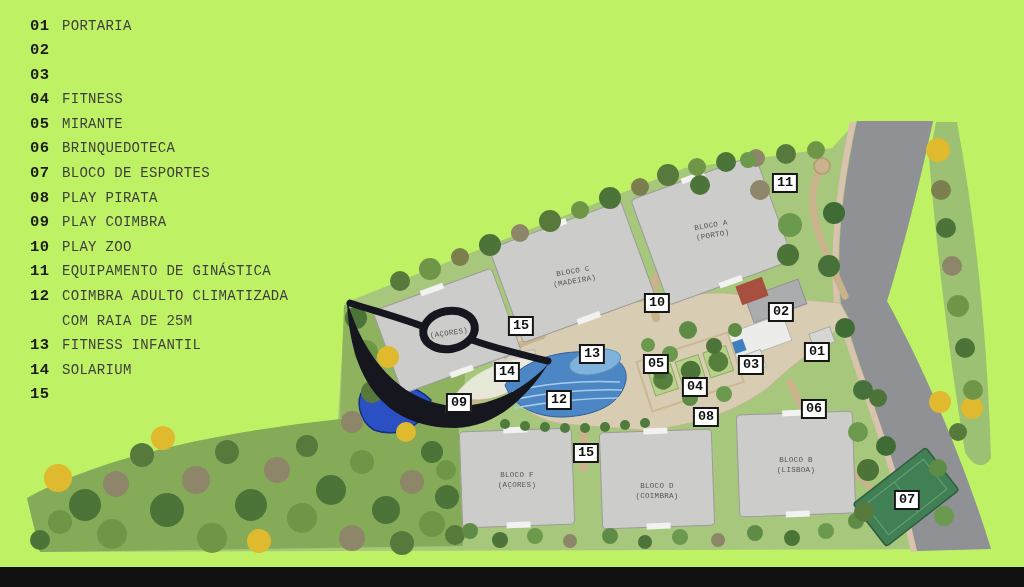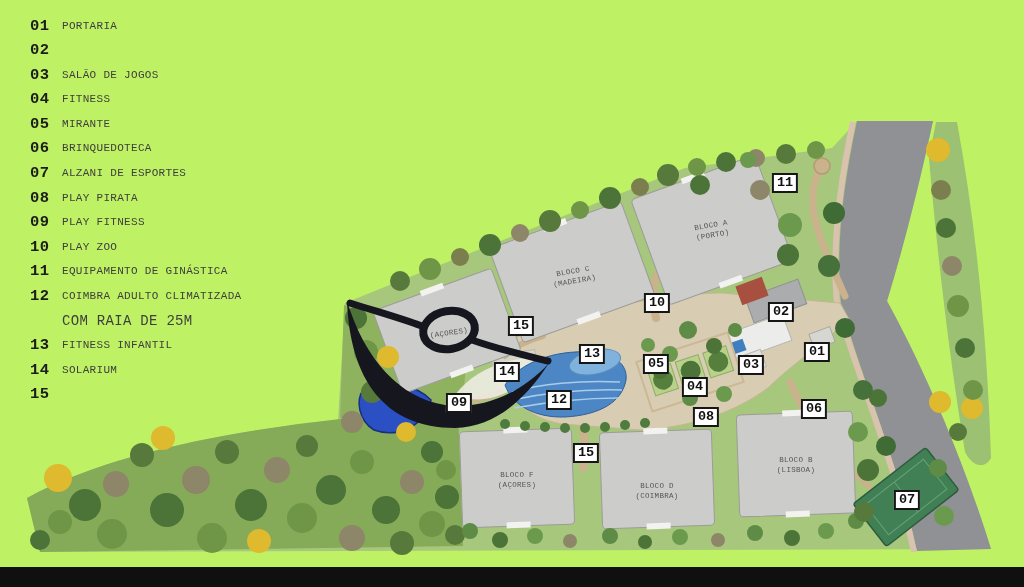--- a/index.html
+++ b/index.html
@@ -3,21 +3,21 @@
 <meta charset="utf-8">
 <style>
   html,body{margin:0;padding:0;background:#ffffff;}
   .stage{position:relative;width:1024px;height:587px;background:#bef264;overflow:hidden;
          font-family:Liberation Mono, monospace;}
   .stage svg{position:absolute;left:0;top:0;}
   
   .legend{position:absolute;left:30px;top:17px;width:290px;}
   .lrow{display:flex;height:17px;margin-bottom:7.6px;align-items:center;}
   .lnum{width:32px;font-size:15.5px;font-weight:700;color:#1c1c1c;letter-spacing:.5px;}
-  .ltext{font-size:11px;color:#3e3e3e;letter-spacing:.3px;white-space:nowrap;}
+  .ltext{font-size:14px;color:#3e3e3e;letter-spacing:.3px;white-space:nowrap;}
   .lcont{height:17px;margin:0 0 7.6px 32px;font-size:14px;color:#3e3e3e;letter-spacing:.3px;
          display:flex;align-items:center;}
   
   .mk{position:absolute;transform:translate(-50%,-50%);background:#ffffff;border:2px solid #161616;
       font-size:13.5px;font-weight:700;color:#111;line-height:16px;padding:0 3px;z-index:30;}
   
   .blab{position:absolute;transform:translate(-50%,-50%) rotate(var(--r,0deg));
         font-size:7.5px;color:#55554f;text-align:center;line-height:1.3;letter-spacing:.3px;
         white-space:nowrap;z-index:20;}
   .blab span{display:block;}
@@ -270,45 +270,44 @@
 <div class="legend">
   <div class="lrow">
         <span class="lnum">01</span>
         <span class="ltext">PORTARIA</span>
       </div>
   <div class="lrow">
         <span class="lnum">02</span>
       </div>
   <div class="lrow">
         <span class="lnum">03</span>
-        <span class="ltext">SALÃO DE JOGOS</span>
       </div>
   <div class="lrow">
         <span class="lnum">04</span>
         <span class="ltext">FITNESS</span>
       </div>
   <div class="lrow">
         <span class="lnum">05</span>
         <span class="ltext">MIRANTE</span>
       </div>
   <div class="lrow">
         <span class="lnum">06</span>
         <span class="ltext">BRINQUEDOTECA</span>
       </div>
   <div class="lrow">
         <span class="lnum">07</span>
-        <span class="ltext">ALZANI DE ESPORTES</span>
+        <span class="ltext">BLOCO DE ESPORTES</span>
       </div>
   <div class="lrow">
         <span class="lnum">08</span>
         <span class="ltext">PLAY PIRATA</span>
       </div>
   <div class="lrow">
         <span class="lnum">09</span>
-        <span class="ltext">PLAY FITNESS</span>
+        <span class="ltext">PLAY COIMBRA</span>
       </div>
   <div class="lrow">
         <span class="lnum">10</span>
         <span class="ltext">PLAY ZOO</span>
       </div>
   <div class="lrow">
         <span class="lnum">11</span>
         <span class="ltext">EQUIPAMENTO DE GINÁSTICA</span>
       </div>
   <div class="lrow">

